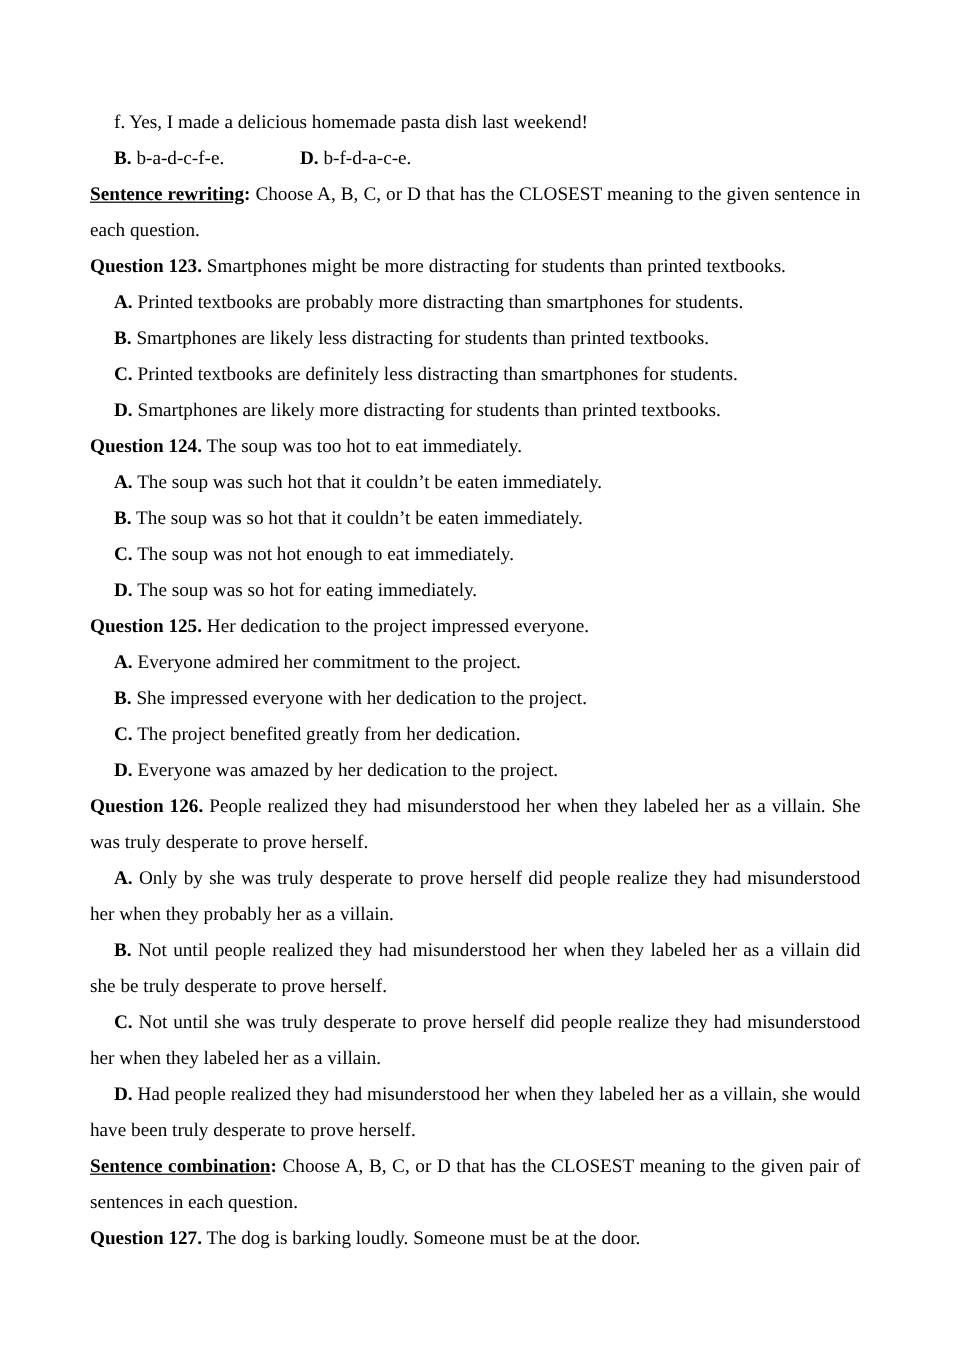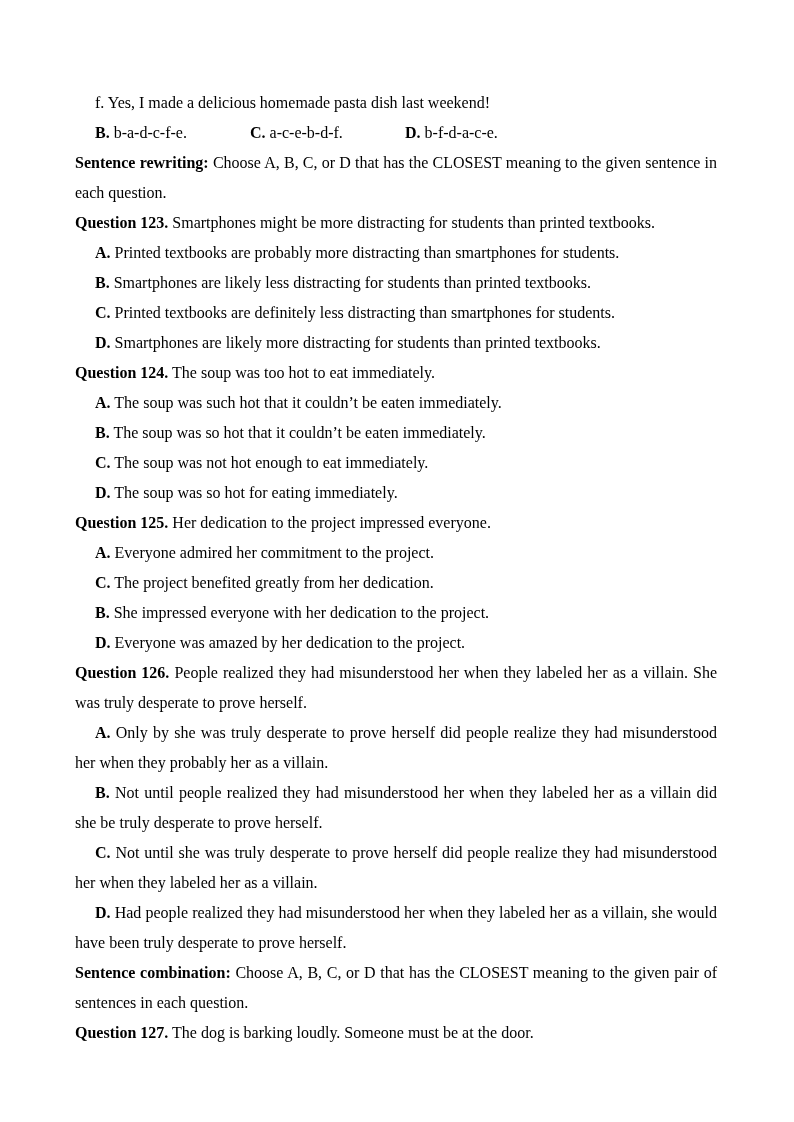--- a/index.html
+++ b/index.html
@@ -18,37 +18,36 @@
     position: absolute;
     left: 75px;
     top: 72px;
     width: 642px;
     margin-top: 16px;
   }
   .ln { line-height: 30px; margin: 0; }
   .just { text-align: justify; }
   .indent { text-indent: 20px; }
   b { font-weight: bold; }
-  .heading-underline { font-weight: bold; }
+  .heading-underline { font-weight: bold; text-decoration: underline; }
   .answer-row { display: flex; padding-left: 20px; line-height: 30px; }
   .answer-cell-a { width: 150px; }
   .answer-cell-b { width: 155px; }
   .answer-cell-c { width: 155px; }
   .answer-cell-d { flex: 1; }
 </style>
 </head>
 <body>
 
 <div class="doc">
 
   <p class="ln indent"><span>f.</span> <span>Yes, I made a delicious homemade pasta dish last weekend!</span></p>
 
   <div class="answer-row">
     <span class="answer-cell-b"><b>B.</b> <span>b-a-d-c-f-e.</span></span>
-    <span class="answer-cell-c"><b>C.</b> <span>a-c-e-b-d-f.</span></span>
     <span class="answer-cell-d"><b>D.</b> <span>b-f-d-a-c-e.</span></span>
   </div>
 
   <p class="ln just"><span class="heading-underline">Sentence rewriting</span><b>:</b> <span>Choose A, B, C, or D that has the CLOSEST meaning to the given sentence in each question.</span></p>
 
   <section>
     <p class="ln just"><b>Question 123.</b> <span>Smartphones might be more distracting for students than printed textbooks.</span></p>
     <p class="ln indent just"><b>A.</b> <span>Printed textbooks are probably more distracting than smartphones for students.</span></p>
     <p class="ln indent just"><b>B.</b> <span>Smartphones are likely less distracting for students than printed textbooks.</span></p>
     <p class="ln indent just"><b>C.</b> <span>Printed textbooks are definitely less distracting than smartphones for students.</span></p>
@@ -59,22 +58,22 @@
     <p class="ln just"><b>Question 124.</b> <span>The soup was too hot to eat immediately.</span></p>
     <p class="ln indent just"><b>A.</b> <span>The soup was such hot that it couldn’t be eaten immediately.</span></p>
     <p class="ln indent just"><b>B.</b> <span>The soup was so hot that it couldn’t be eaten immediately.</span></p>
     <p class="ln indent just"><b>C.</b> <span>The soup was not hot enough to eat immediately.</span></p>
     <p class="ln indent just"><b>D.</b> <span>The soup was so hot for eating immediately.</span></p>
   </section>
 
   <section>
     <p class="ln just"><b>Question 125.</b> <span>Her dedication to the project impressed everyone.</span></p>
     <p class="ln indent just"><b>A.</b> <span>Everyone admired her commitment to the project.</span></p>
+    <p class="ln indent just"><b>B.</b> <span>She impressed everyone with her dedication to the project.</span></p>
     <p class="ln indent just"><b>C.</b> <span>The project benefited greatly from her dedication.</span></p>
-    <p class="ln indent just"><b>B.</b> <span>She impressed everyone with her dedication to the project.</span></p>
     <p class="ln indent just"><b>D.</b> <span>Everyone was amazed by her dedication to the project.</span></p>
   </section>
 
   <section>
     <p class="ln just"><b>Question 126.</b> <span>People realized they had misunderstood her when they labeled her as a villain. She was truly desperate to prove herself.</span></p>
     <p class="ln indent just"><b>A.</b> <span>Only by she was truly desperate to prove herself did people realize they had misunderstood her when they probably her as a villain.</span></p>
     <p class="ln indent just"><b>B.</b> <span>Not until people realized they had misunderstood her when they labeled her as a villain did she be truly desperate to prove herself.</span></p>
     <p class="ln indent just"><b>C.</b> <span>Not until she was truly desperate to prove herself did people realize they had misunderstood her when they labeled her as a villain.</span></p>
     <p class="ln indent just"><b>D.</b> <span>Had people realized they had misunderstood her when they labeled her as a villain, she would have been truly desperate to prove herself.</span></p>
   </section>

